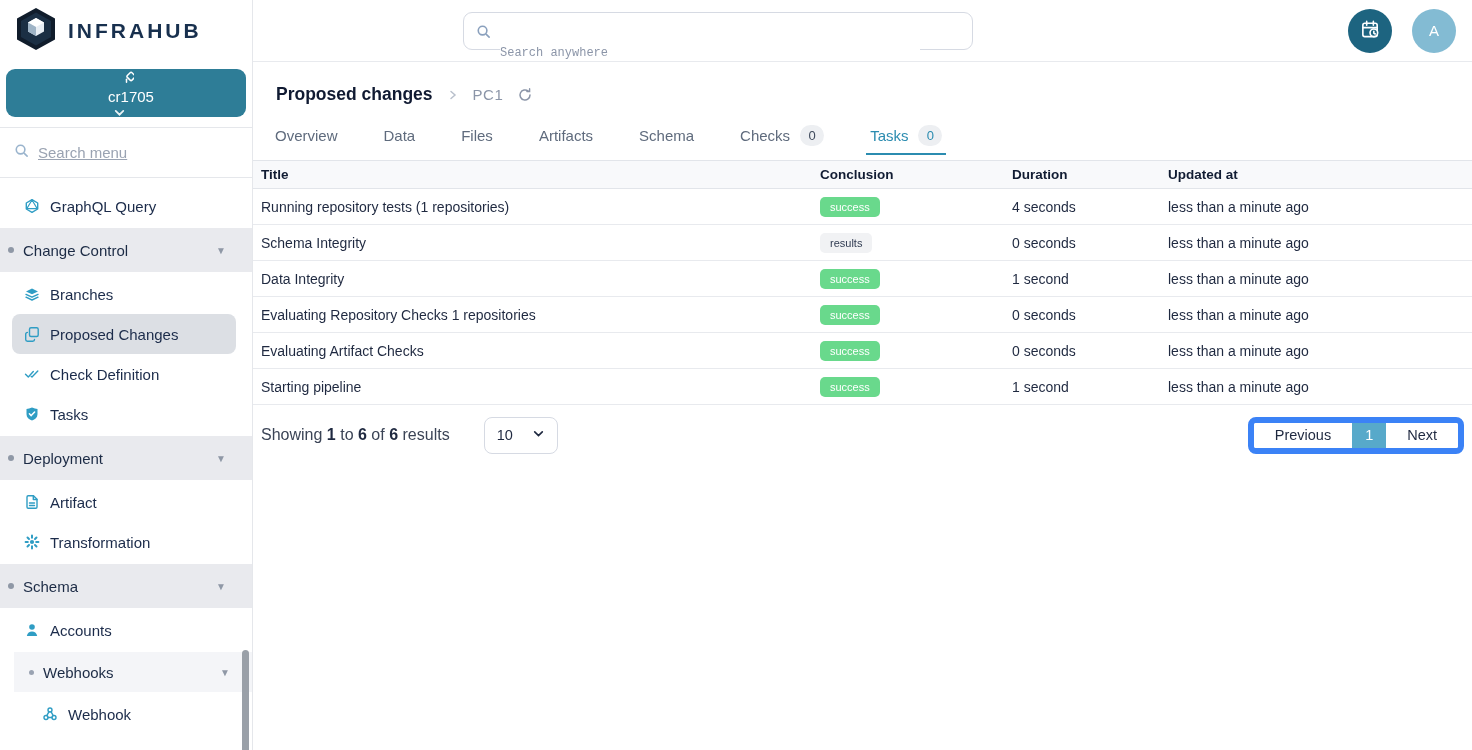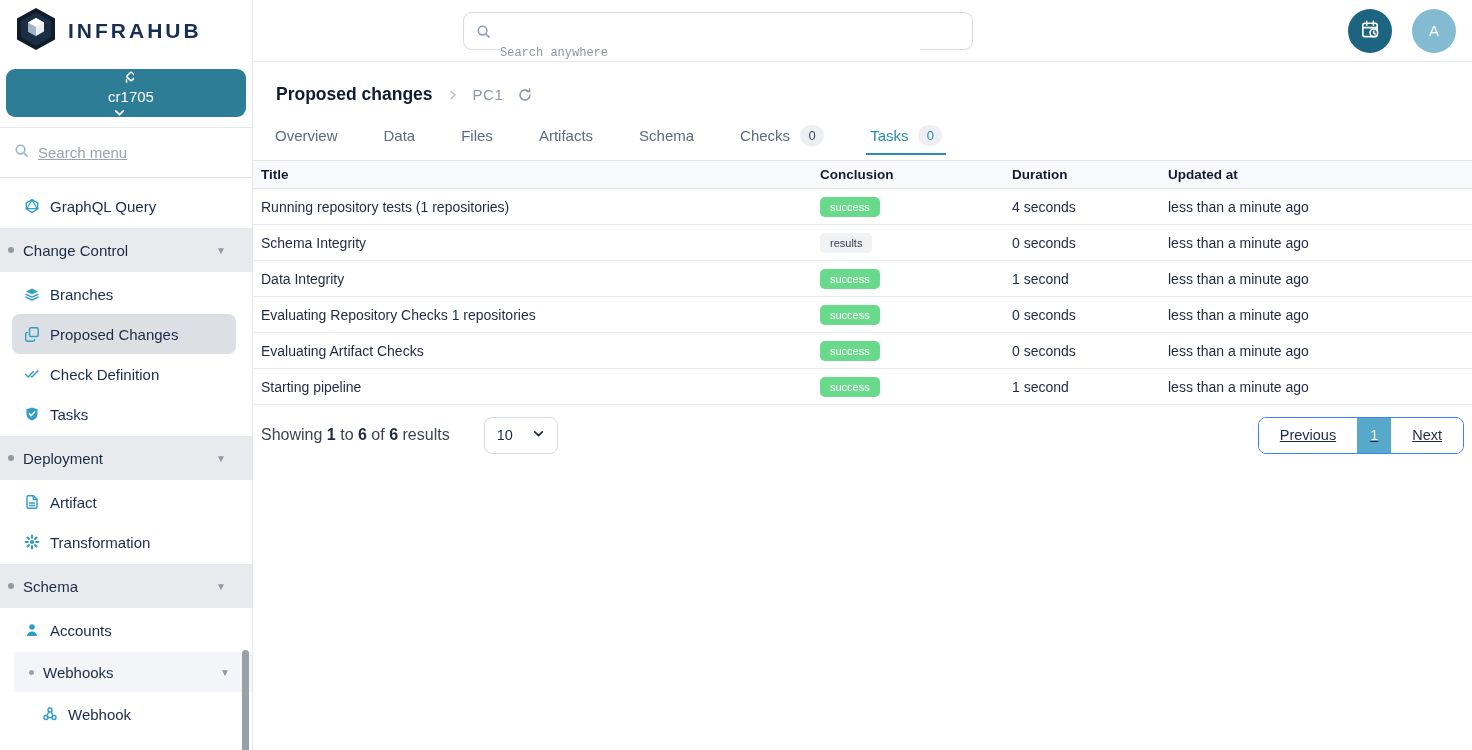--- a/index.html
+++ b/index.html
@@ -80,22 +80,22 @@
   .badge-pill { display:inline-block; font-size:11px; border-radius:5px; padding:4px 10px; }
   .badge-success { background:var(--success-badge); color:#fff; }
   .badge-unknown { background:#f1f2f4; color:#313c52; }
 
   .pagination { display:flex; align-items:center; padding:0 8px; margin-top:11px; height:38px; }
   .page-summary { font-size:16px; color:#3b4456; }
   .page-summary b { color:#1f2940; }
   .page-size { margin-left:34px; width:74px; height:37px; border:1px solid #d6dae3; border-radius:8px;
     display:flex; align-items:center; padding:0 12px; font-size:14.5px; color:#1f2940;
     justify-content:space-between; cursor:pointer; background:#fff; }
-  .pager { margin-left:auto; display:flex; border:1px solid #3b82f6; border-radius:8px;
-    overflow:hidden; height:37px;text-decoration:underline; }
+  .pager { margin-left:auto; display:flex; border:6px solid #3b82f6; border-radius:8px;
+    overflow:hidden; height:37px; }
   .pager .p-btn { background:#fff; border:none; padding:0 21px; font-size:14.5px; color:#1f2940;
     cursor:pointer; font-family:inherit; display:flex; align-items:center; }
   .pager .p-num { width:34px; background:var(--active-page); color:#fff; border:none;
     font-size:14.5px; cursor:pointer; font-family:inherit; }
 </style>
 </head>
 <body>
 
 <div class="app">
 

